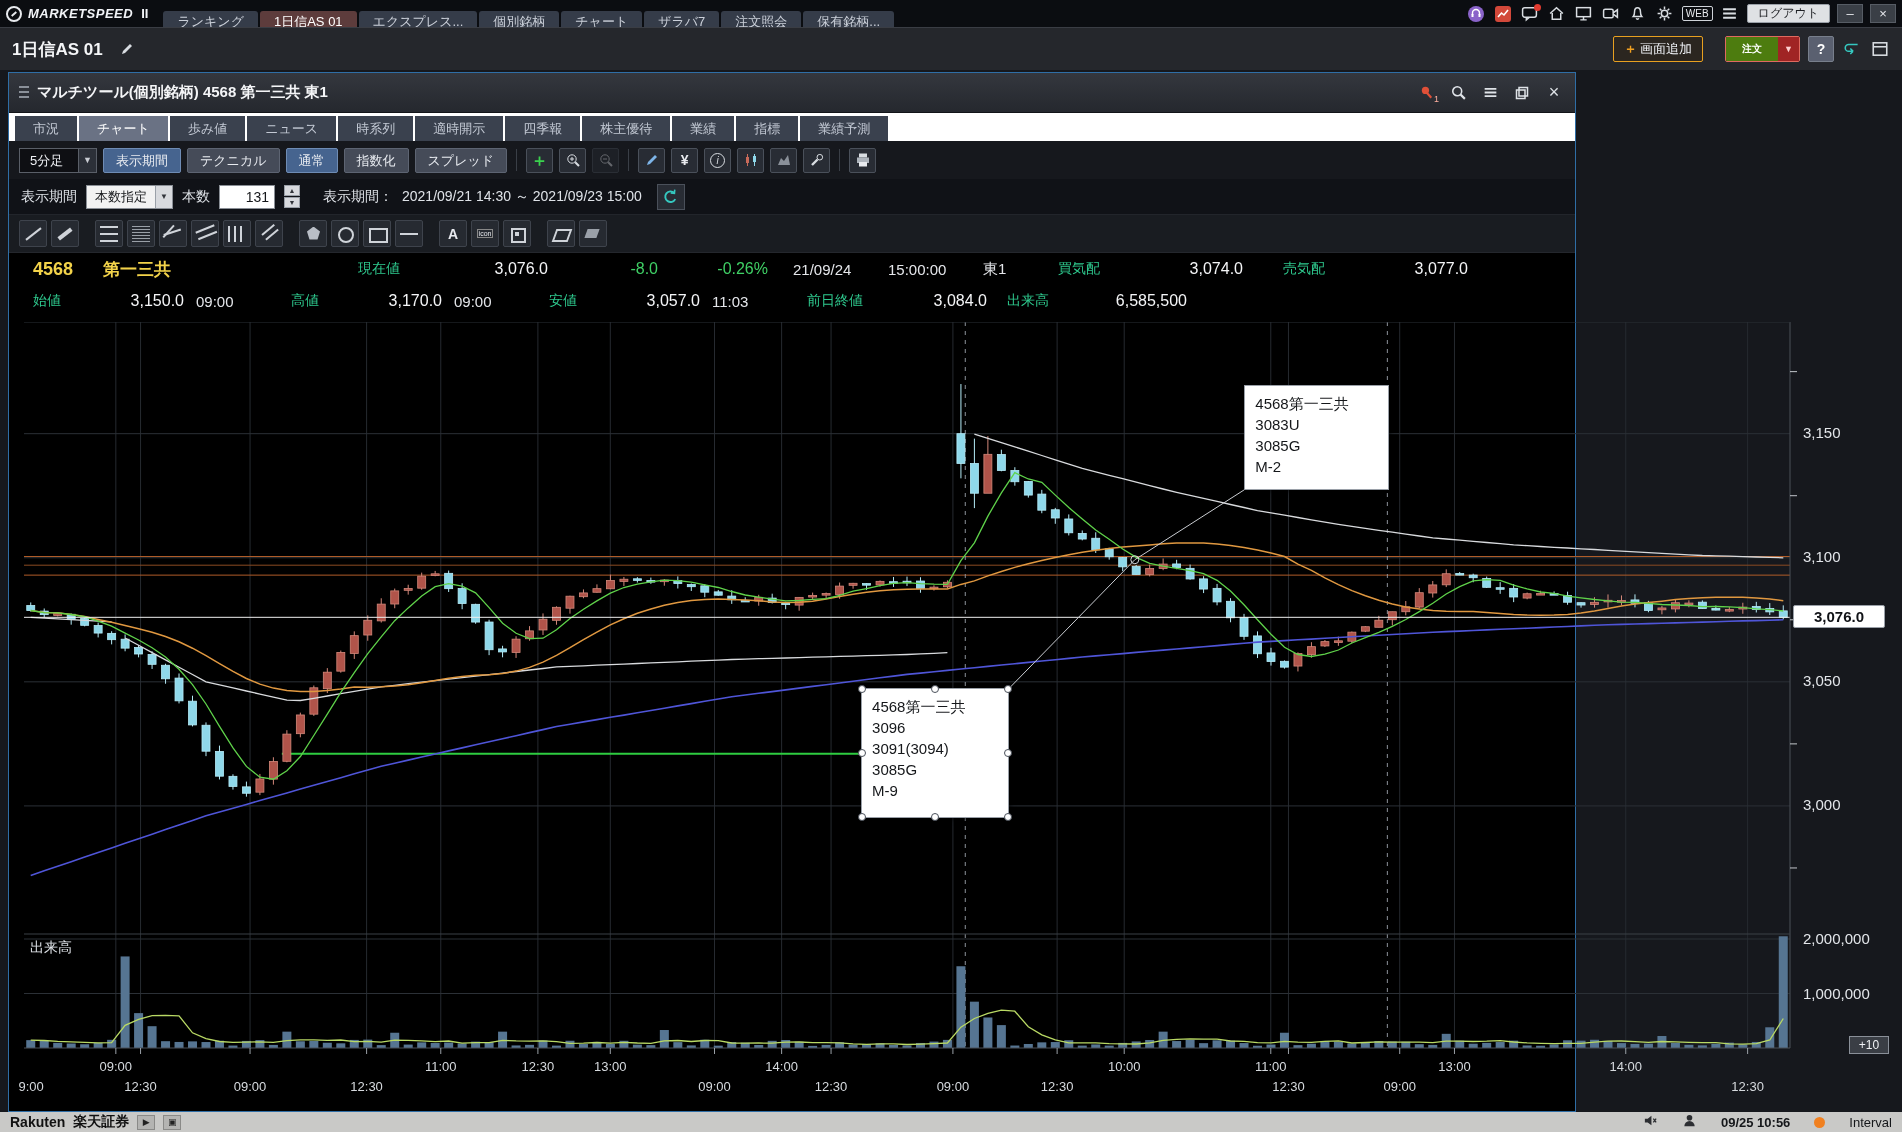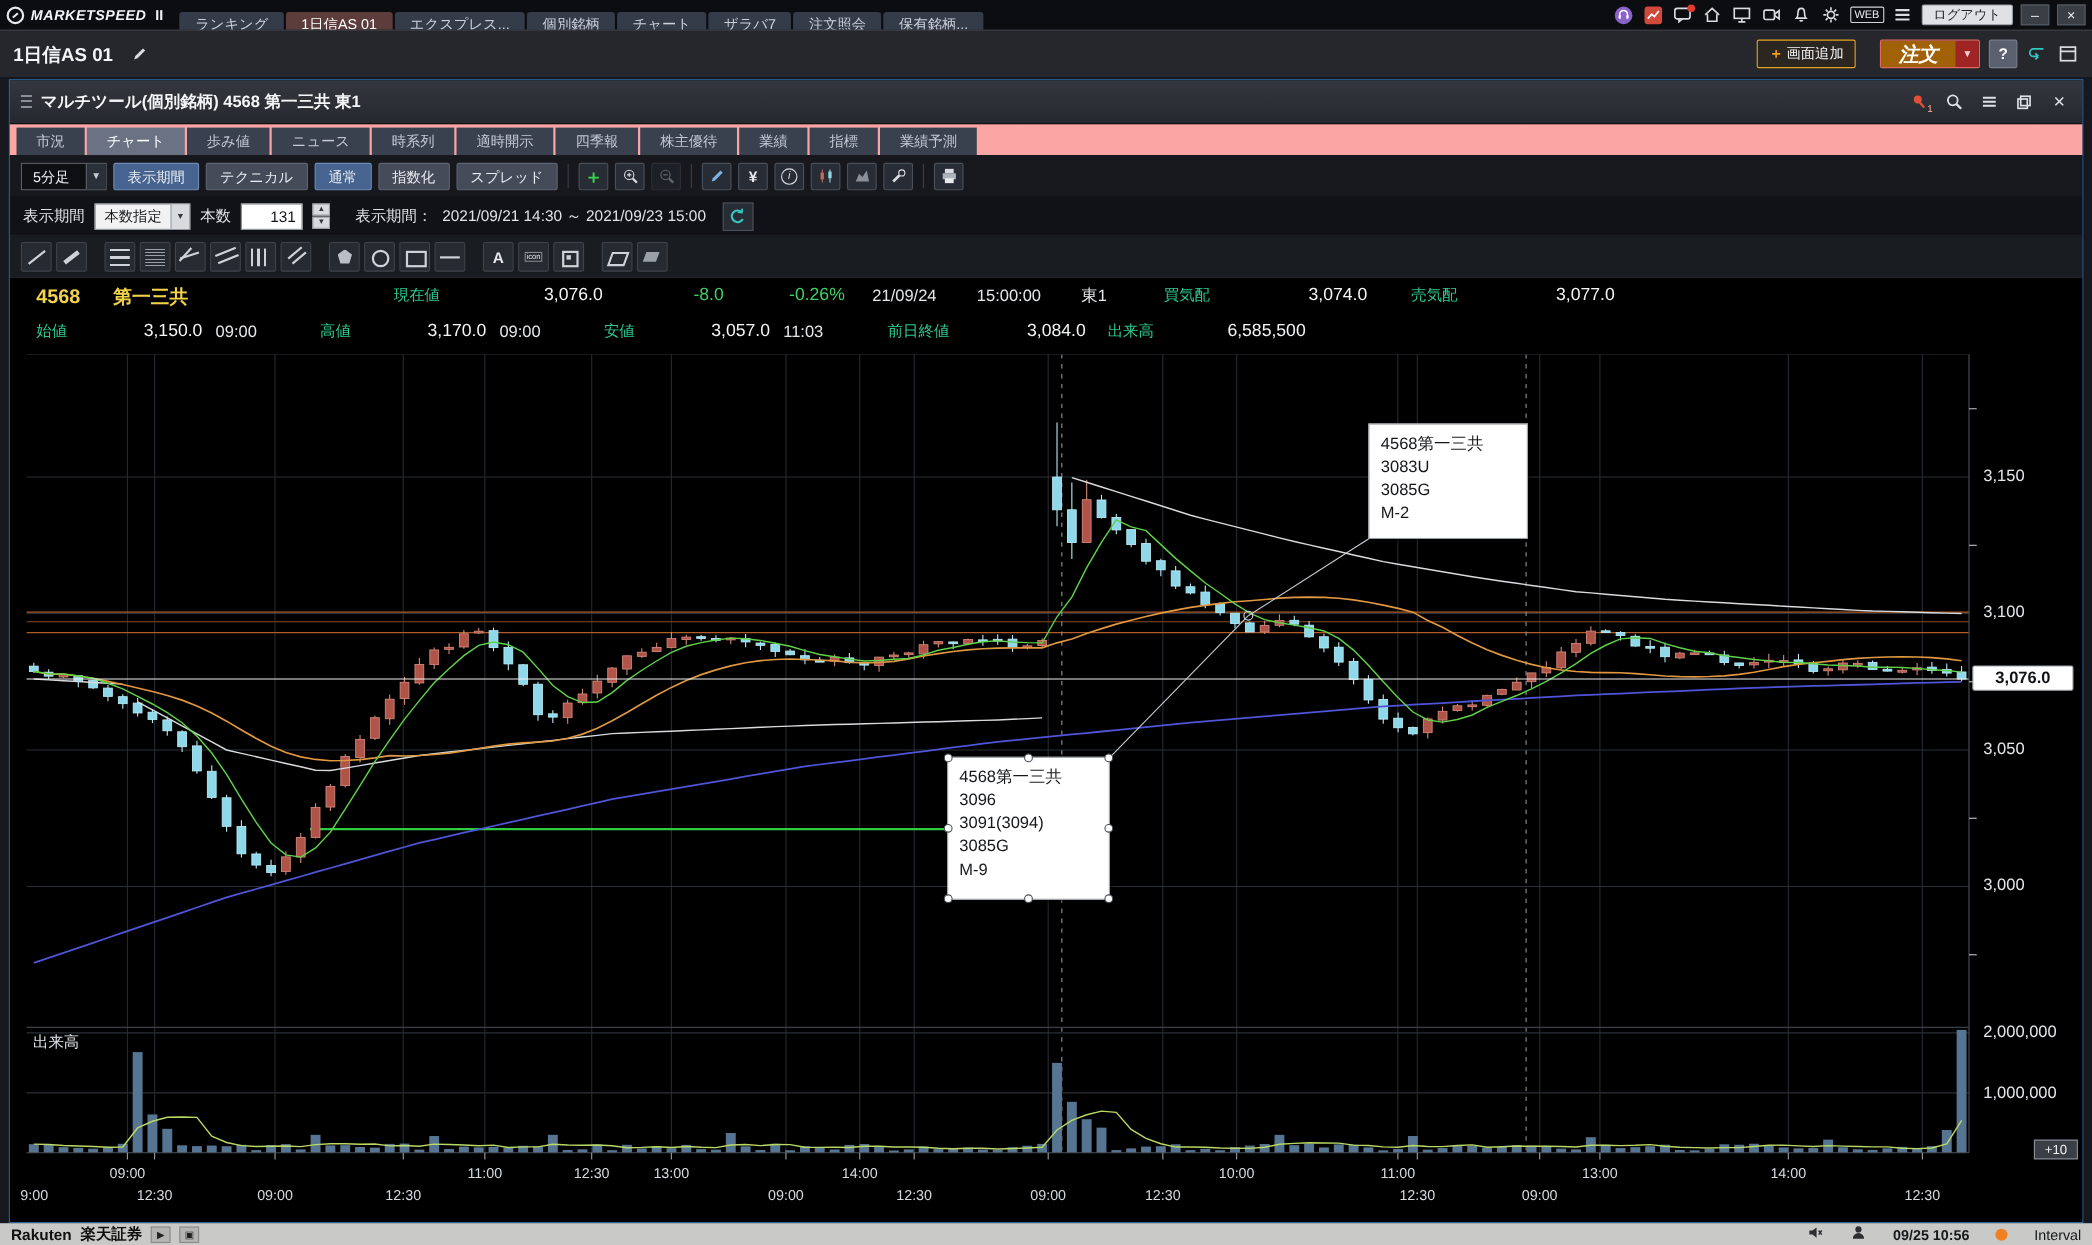--- a/index.html
+++ b/index.html
@@ -26,35 +26,35 @@
 
   
   .wsbar{position:absolute;top:27px;left:0;right:0;height:43px;background:#25272c;border-top:1px solid #3a3d44;display:flex;align-items:center;padding:0 12px;gap:8px;}
   .ws-title{font-size:17px;font-weight:bold;color:#f4f5f7;margin-right:6px;}
   .ws-right{margin-left:auto;display:flex;align-items:center;gap:8px;}
   .ws-add{height:26px;display:flex;align-items:center;gap:3px;border:1px solid #e8a020;background:#2b2620;color:#f2f4f8;font-size:13px;padding:0 10px;border-radius:2px;}
   .ws-add .plus{color:#f0a020;font-weight:bold;}
   .ws-btn{height:26px;background:#5a6070;color:#eceef2;font-size:13px;padding:0 12px;border:1px solid #787f8c;border-radius:2px;line-height:24px;}
   .ws-btn.sel{background:#c8ccd3;color:#15171a;border-color:#e0e2e6;}
   .order-btn{height:26px;display:flex;align-items:stretch;border-radius:2px;overflow:hidden;border:1px solid #e06a60;margin-left:14px;}
-  .order-btn .o-main{background:#a16207;color:#fff;font-size:18px;font-weight:bold;padding:0 16px;line-height:24px;font-style:italic;}
+  .order-btn .o-main{background:#4d7c0f;color:#fff;font-size:10px;font-weight:bold;padding:0 16px;line-height:24px;}
   .order-btn .o-arrow{background:#a02424;color:#ffd0d0;font-size:9px;display:flex;align-items:center;padding:0 6px;}
   .help-btn{width:26px;height:26px;background:#5a6070;border:1px solid #787f8c;color:#fff;font-size:14px;font-weight:bold;display:flex;align-items:center;justify-content:center;border-radius:2px;}
 
   
-  .window{position:absolute;left:8px;top:72px;width:1886px;height:1040px;background:#000;border:1px solid #2f6ea6;}
+  .window{position:absolute;left:8px;top:72px;width:1568px;height:1040px;background:#000;border:1px solid #2f6ea6;}
   .titlebar{height:40px;background:linear-gradient(#34373e,#25282e);display:flex;align-items:center;padding:0 10px;gap:8px;border-bottom:1px solid #121418;}
   .grip{width:10px;height:14px;background:repeating-linear-gradient(to bottom,#8a9099 0 2px,transparent 2px 5px);}
   .w-title{font-size:15px;font-weight:bold;color:#f4f5f7;}
   .w-right{margin-left:auto;display:flex;align-items:center;gap:10px;}
   .w-ic{width:22px;height:22px;display:flex;align-items:center;justify-content:center;position:relative;color:#dfe3e8;font-size:14px;}
   .w-ic svg{stroke:#dfe3e8;fill:none;stroke-width:1.5;}
   .pin-badge{position:absolute;right:-2px;bottom:0;font-size:9px;color:#ffb0a0;}
 
-  .wtabs{height:28px;background:#fca5a5;display:flex;align-items:flex-end;padding-left:6px;gap:2px;}
+  .wtabs{height:28px;background:#ffffff;display:flex;align-items:flex-end;padding-left:6px;gap:2px;}
   .wtab{height:25px;line-height:25px;padding:0 18px;background:#3a414e;color:#c3c9d4;font-size:13px;cursor:pointer;white-space:nowrap;}
   .wtab.active{background:#6a7284;color:#fff;}
 
   .ctoolbar{height:38px;background:#16181d;display:flex;align-items:center;gap:6px;padding:0 10px;}
   .combo{display:flex;align-items:stretch;height:25px;border:1px solid #5a5f68;background:#0e0f13;}
   .combo .c-val{padding:0 10px;font-size:13px;color:#eef0f4;line-height:23px;min-width:58px;}
   .combo .c-arrow{width:18px;background:#2c3038;color:#c9ccd2;font-size:9px;display:flex;align-items:center;justify-content:center;border-left:1px solid #5a5f68;}
   .cbtn{height:25px;background:#454b58;color:#e8ebf0;font-size:13px;padding:0 12px;border:1px solid #5d6472;border-radius:2px;line-height:23px;white-space:nowrap;}
   .cbtn.sel{background:#46648f;border-color:#6f8cb4;}
   .sep{width:1px;height:22px;background:#3a3f47;margin:0 3px;}

